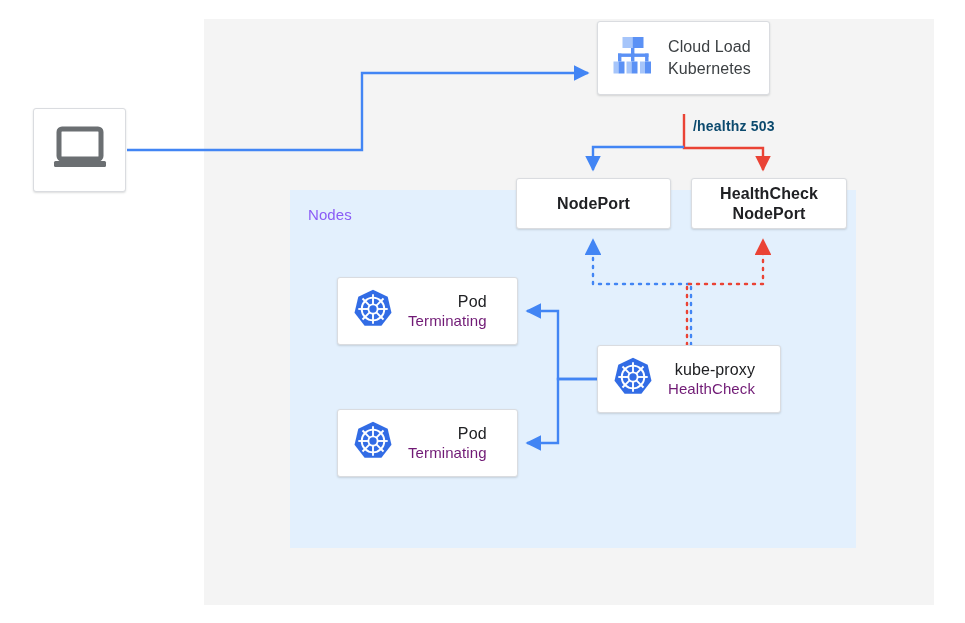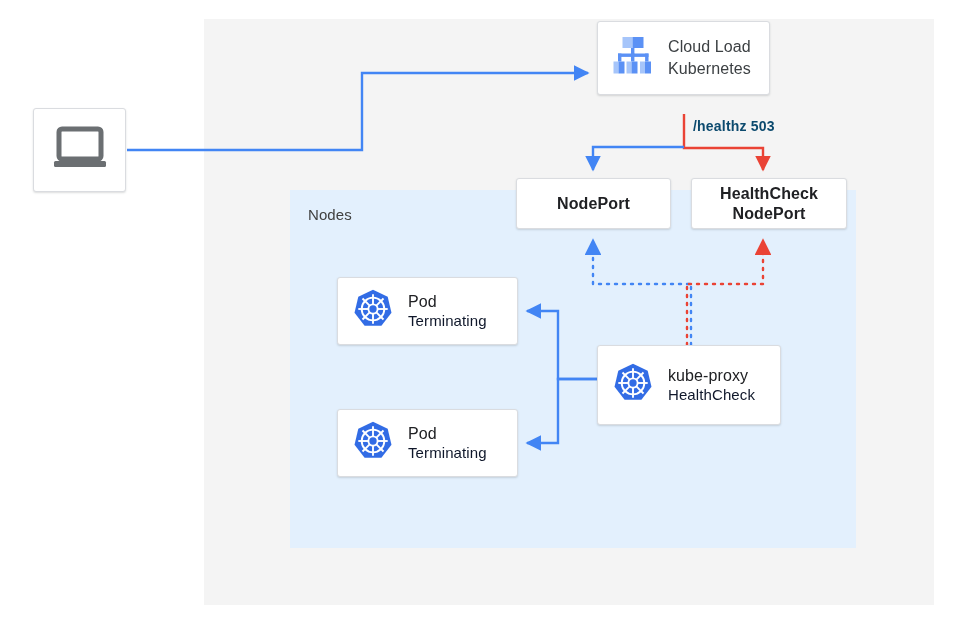--- a/index.html
+++ b/index.html
@@ -31,21 +31,21 @@
   .nodes-panel {
     position: absolute;
     left: 290px; top: 190px;
     width: 566px; height: 358px;
     background: #e3f0fd;
   }
   .nodes-label {
     position: absolute;
     left: 308px; top: 206px;
     font-size: 15px;
-    color: #404040;
+    color: #8b5cf6;
     letter-spacing: .1px;
   }
 
   
   .box {
     position: absolute;
     background: #ffffff;
     border: 1px solid #dadce0;
     border-radius: 3px;
     box-shadow: 0 1px 2px rgba(60,64,67,.18);
@@ -62,46 +62,47 @@
     font-weight: bold;
     color: #202124;
     line-height: 1.25;
     letter-spacing: .1px;
   }
   .labels {
     display: flex;
     flex-direction: column;
     justify-content: center;
     line-height: 1.25;
+    text-align: right;
   }
   .label-title {
     font-size: 16px;
     color: #202124;
     letter-spacing: .1px;
   }
   .label-sub {
     font-size: 15px;
-    color: #0f172a;
+    color: #701a75;
     letter-spacing: .1px;
   }
   .label-title-2l {
     font-size: 16px;
     color: #3c4043;
     letter-spacing: .1px;
     line-height: 1.35;
   }
 
   
   #client-box  { left: 33px;  top: 108px; width: 93px;  height: 84px; justify-content: center; }
   #clb-box     { left: 597px; top: 21px;  width: 173px; height: 74px; padding-left: 12px; gap: 12px; }
   #nodeport-box      { left: 516px; top: 178px; width: 155px; height: 51px; }
   #healthcheck-box   { left: 691px; top: 178px; width: 156px; height: 51px; }
   #pod1-box    { left: 337px; top: 277px; width: 181px; height: 68px; padding-left: 14px; gap: 14px; }
   #pod2-box    { left: 337px; top: 409px; width: 181px; height: 68px; padding-left: 14px; gap: 14px; }
-  #kubeproxy-box { left: 597px; top: 345px; width: 184px; height: 80px; padding-left: 14px; gap: 14px; }
+  #kubeproxy-box { left: 597px; top: 345px; width: 184px; height: 68px; padding-left: 14px; gap: 14px; }
 
   
   .icon { flex: 0 0 auto; display: block; }
 
   
   #wires {
     position: absolute;
     left: 0; top: 0;
     width: 965px; height: 623px;
     pointer-events: none;

